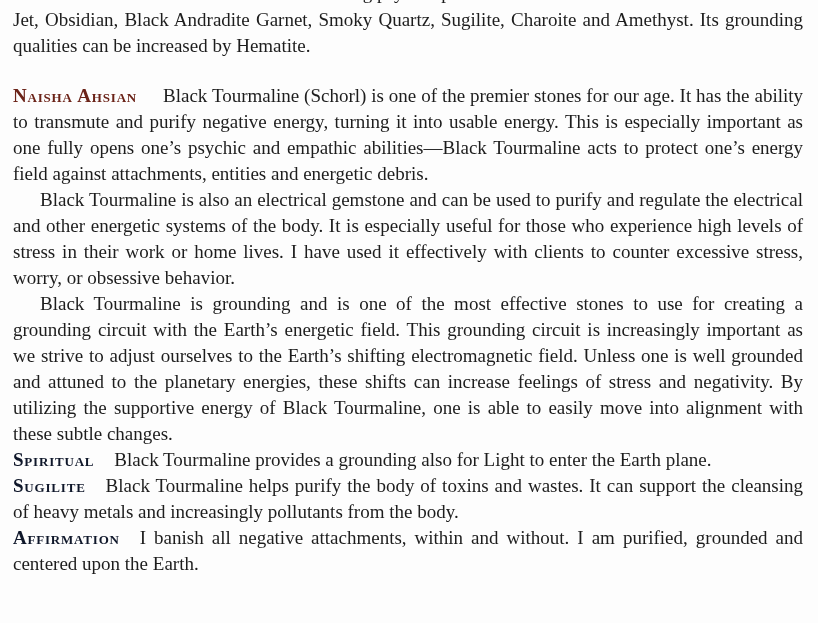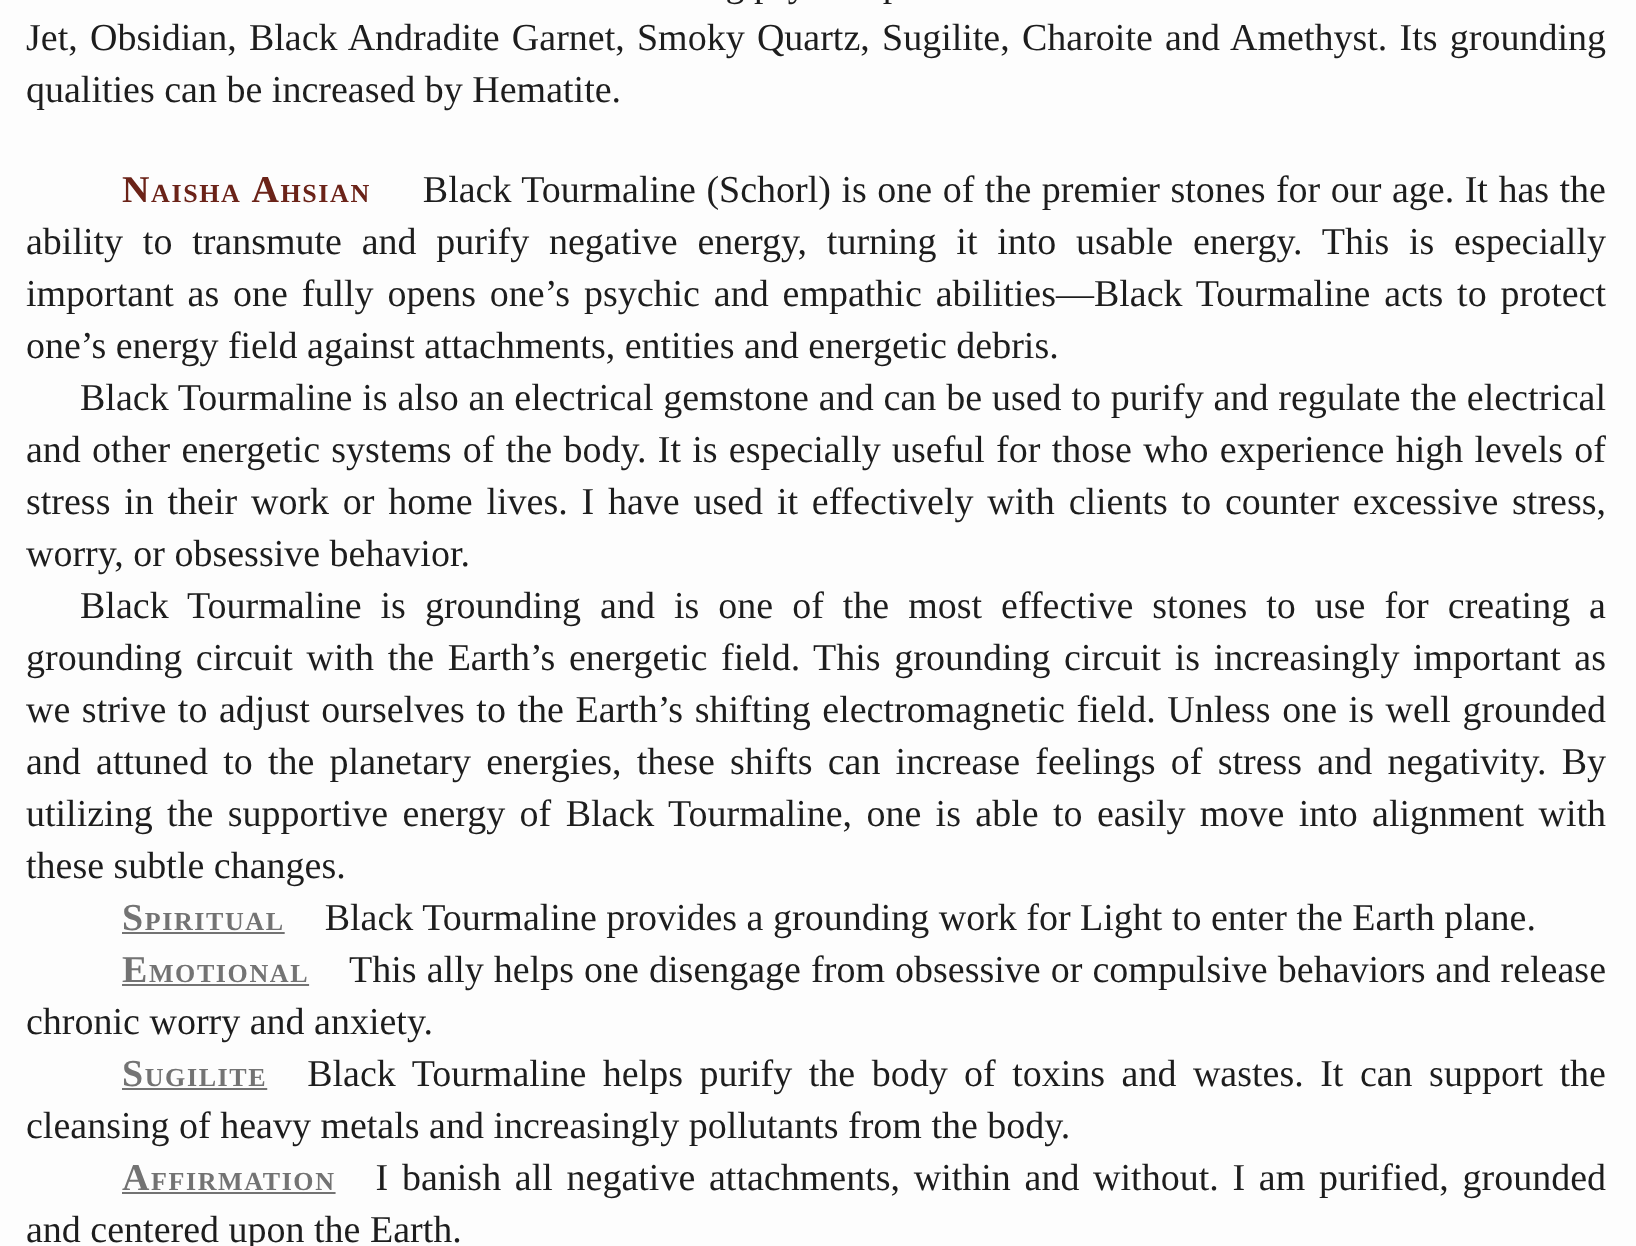--- a/index.html
+++ b/index.html
@@ -43,30 +43,28 @@
   .para-indent {
     text-indent: 27px;
   }
   .author-para {
     margin-top: 24px;
   }
   .head {
     font-variant: small-caps;
     font-weight: bold;
     letter-spacing: 0.8px;
-    margin-left: 48px;
   }
   .author-head {
     color: #6b2318;
     padding-right: 26px;
   }
   .sect-head {
-    color: #737373;
+    color: #0f172a;
     padding-right: 20px;
-    text-decoration: underline;
   }
 </style>
 </head>
 <body>
 
 <div class="page">
 
   <div class="clip-strip">
     <span class="clip-inner">Black Tourmaline works well with other strong psychic-protection stones such as</span>
   </div>
@@ -75,26 +73,23 @@
 
   <p class="body-text author-para">
     <span class="head author-head">Naisha Ahsian</span><span>Black Tourmaline (Schorl) is one of the premier stones for our age. It has the ability to transmute and purify negative energy, turning it into usable energy. This is especially important as one fully opens one’s psychic and empathic abilities—Black Tourmaline acts to protect one’s energy field against attachments, entities and energetic debris.</span>
   </p>
 
   <p class="body-text para-indent">Black Tourmaline is also an electrical gemstone and can be used to purify and regulate the electrical and other energetic systems of the body. It is especially useful for those who experience high levels of stress in their work or home lives. I have used it effectively with clients to counter excessive stress, worry, or obsessive behavior.</p>
 
   <p class="body-text para-indent">Black Tourmaline is grounding and is one of the most effective stones to use for creating a grounding circuit with the Earth’s energetic field. This grounding circuit is increasingly important as we strive to adjust ourselves to the Earth’s shifting electromagnetic field. Unless one is well grounded and attuned to the planetary energies, these shifts can increase feelings of stress and negativity. By utilizing the supportive energy of Black Tourmaline, one is able to easily move into alignment with these subtle changes.</p>
 
   <p class="body-text">
-    <span class="head sect-head">Spiritual</span><span>Black Tourmaline provides a grounding work for Light to enter the Earth plane.</span>
+    <span class="head sect-head">Spiritual</span><span>Black Tourmaline provides a grounding also for Light to enter the Earth plane.</span>
   </p>
 
-  <p class="body-text">
-    <span class="head sect-head">Emotional</span><span>This ally helps one disengage from obsessive or compulsive behaviors and release chronic worry and anxiety.</span>
-  </p>
 
   <p class="body-text">
     <span class="head sect-head">Sugilite</span><span>Black Tourmaline helps purify the body of toxins and wastes. It can support the cleansing of heavy metals and increasingly pollutants from the body.</span>
   </p>
 
   <p class="body-text">
     <span class="head sect-head">Affirmation</span><span>I banish all negative attachments, within and without. I am purified, grounded and centered upon the Earth.</span>
   </p>
 
 </div>

